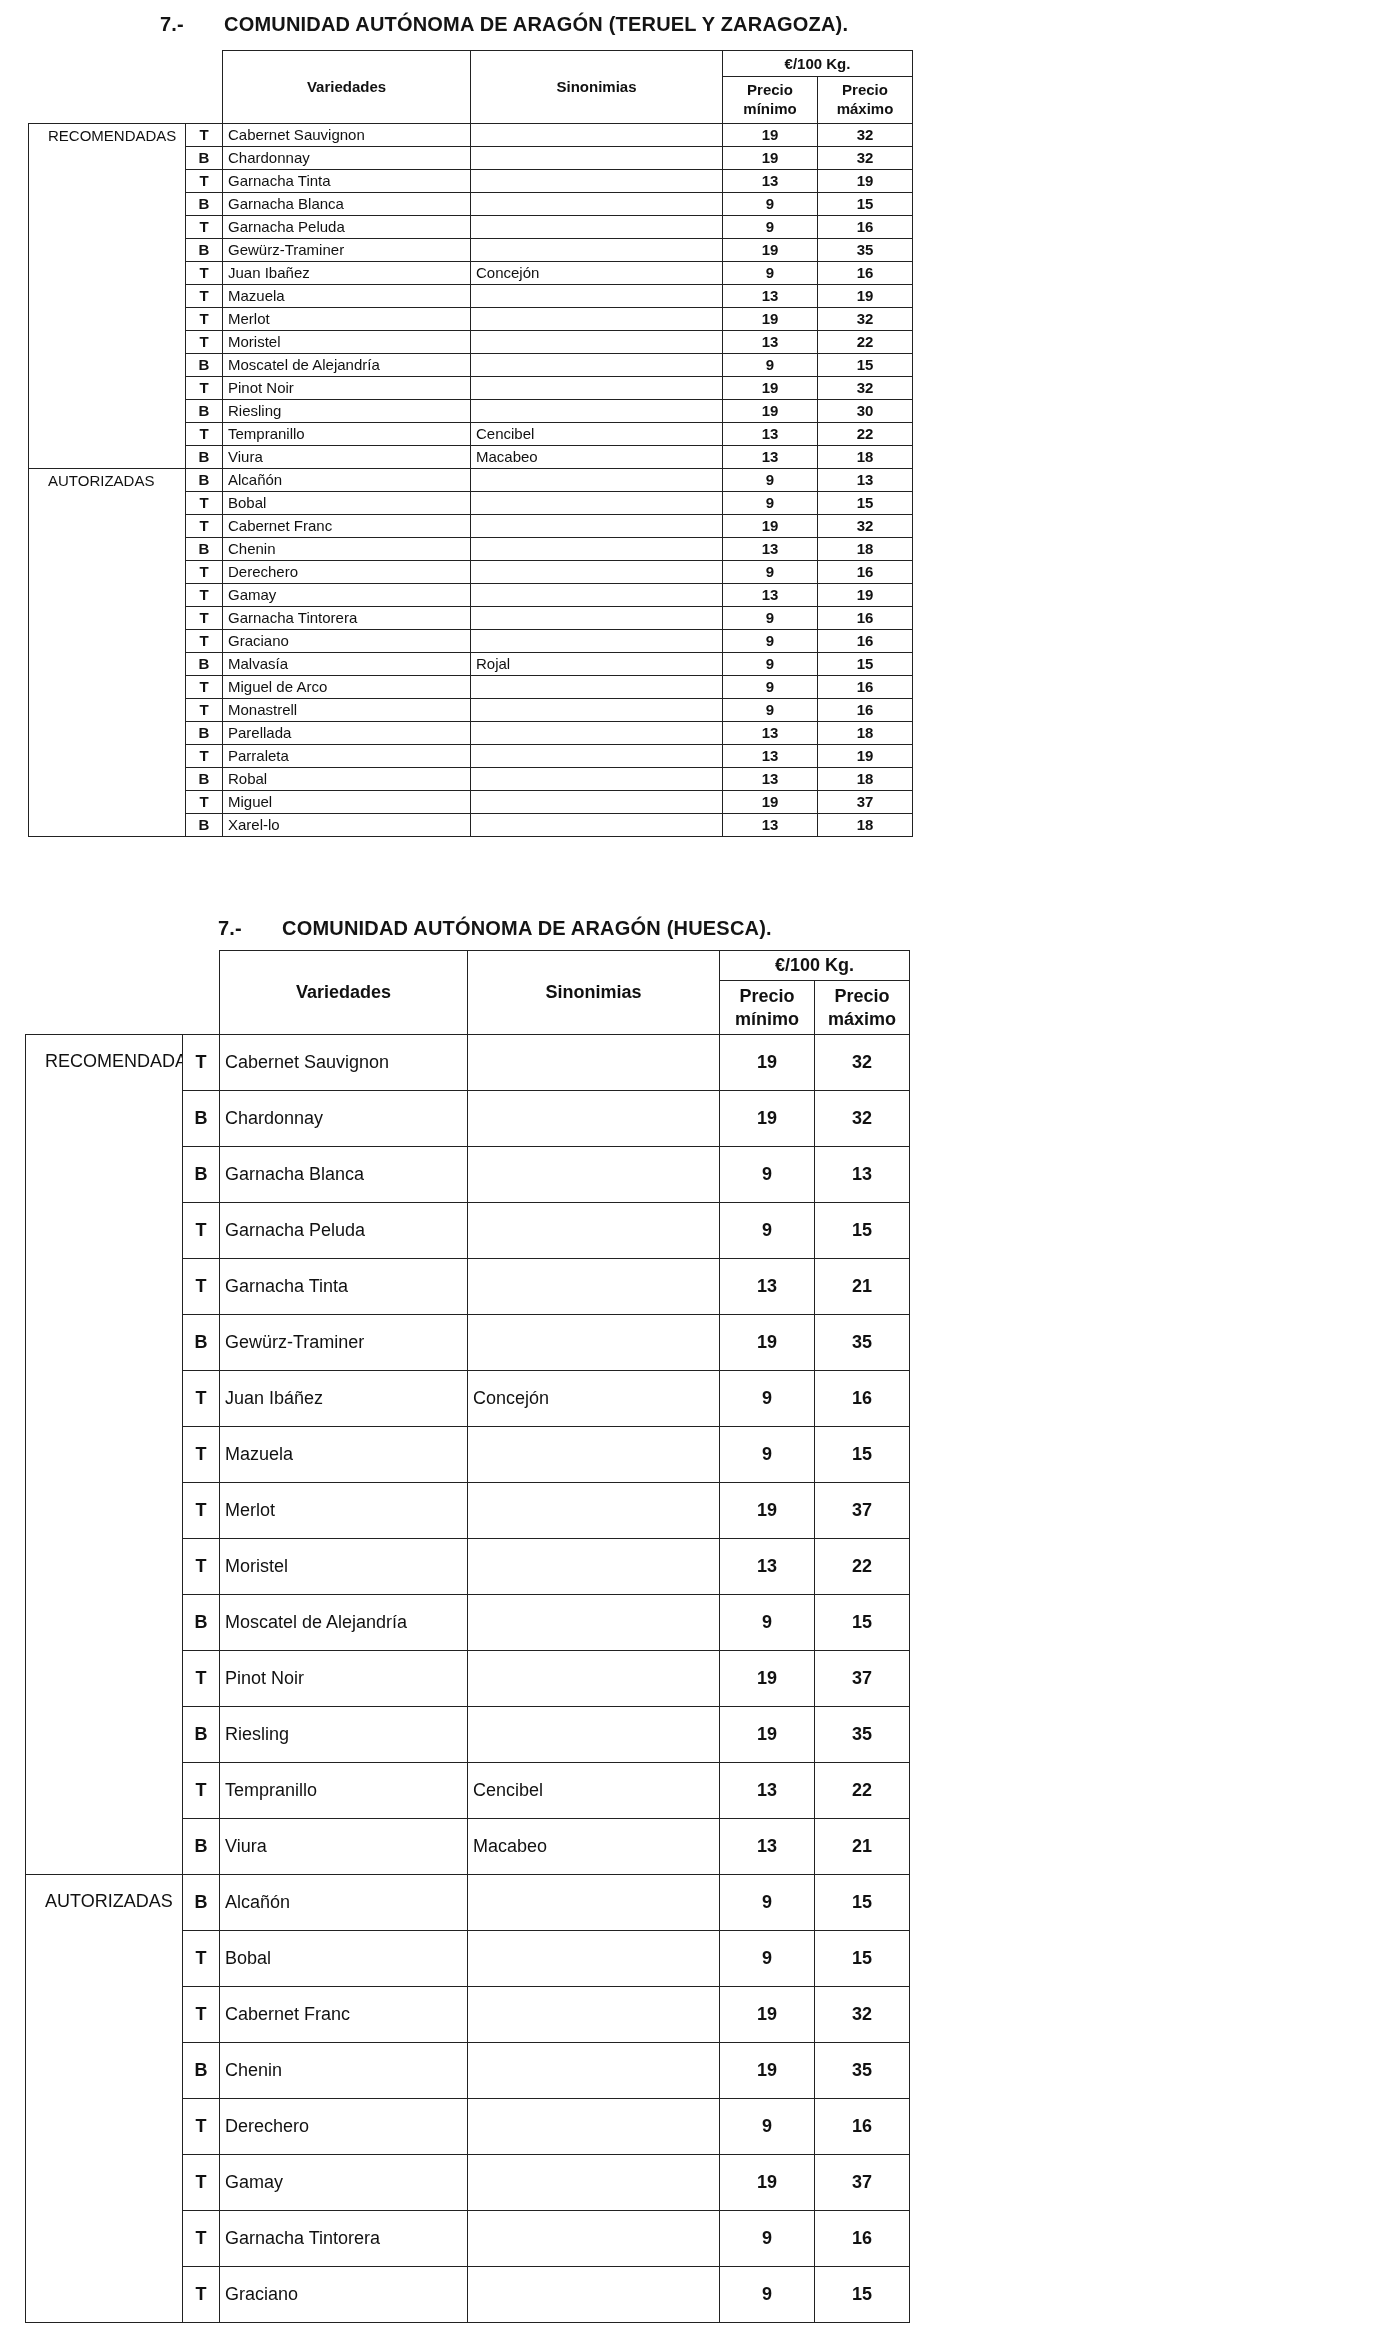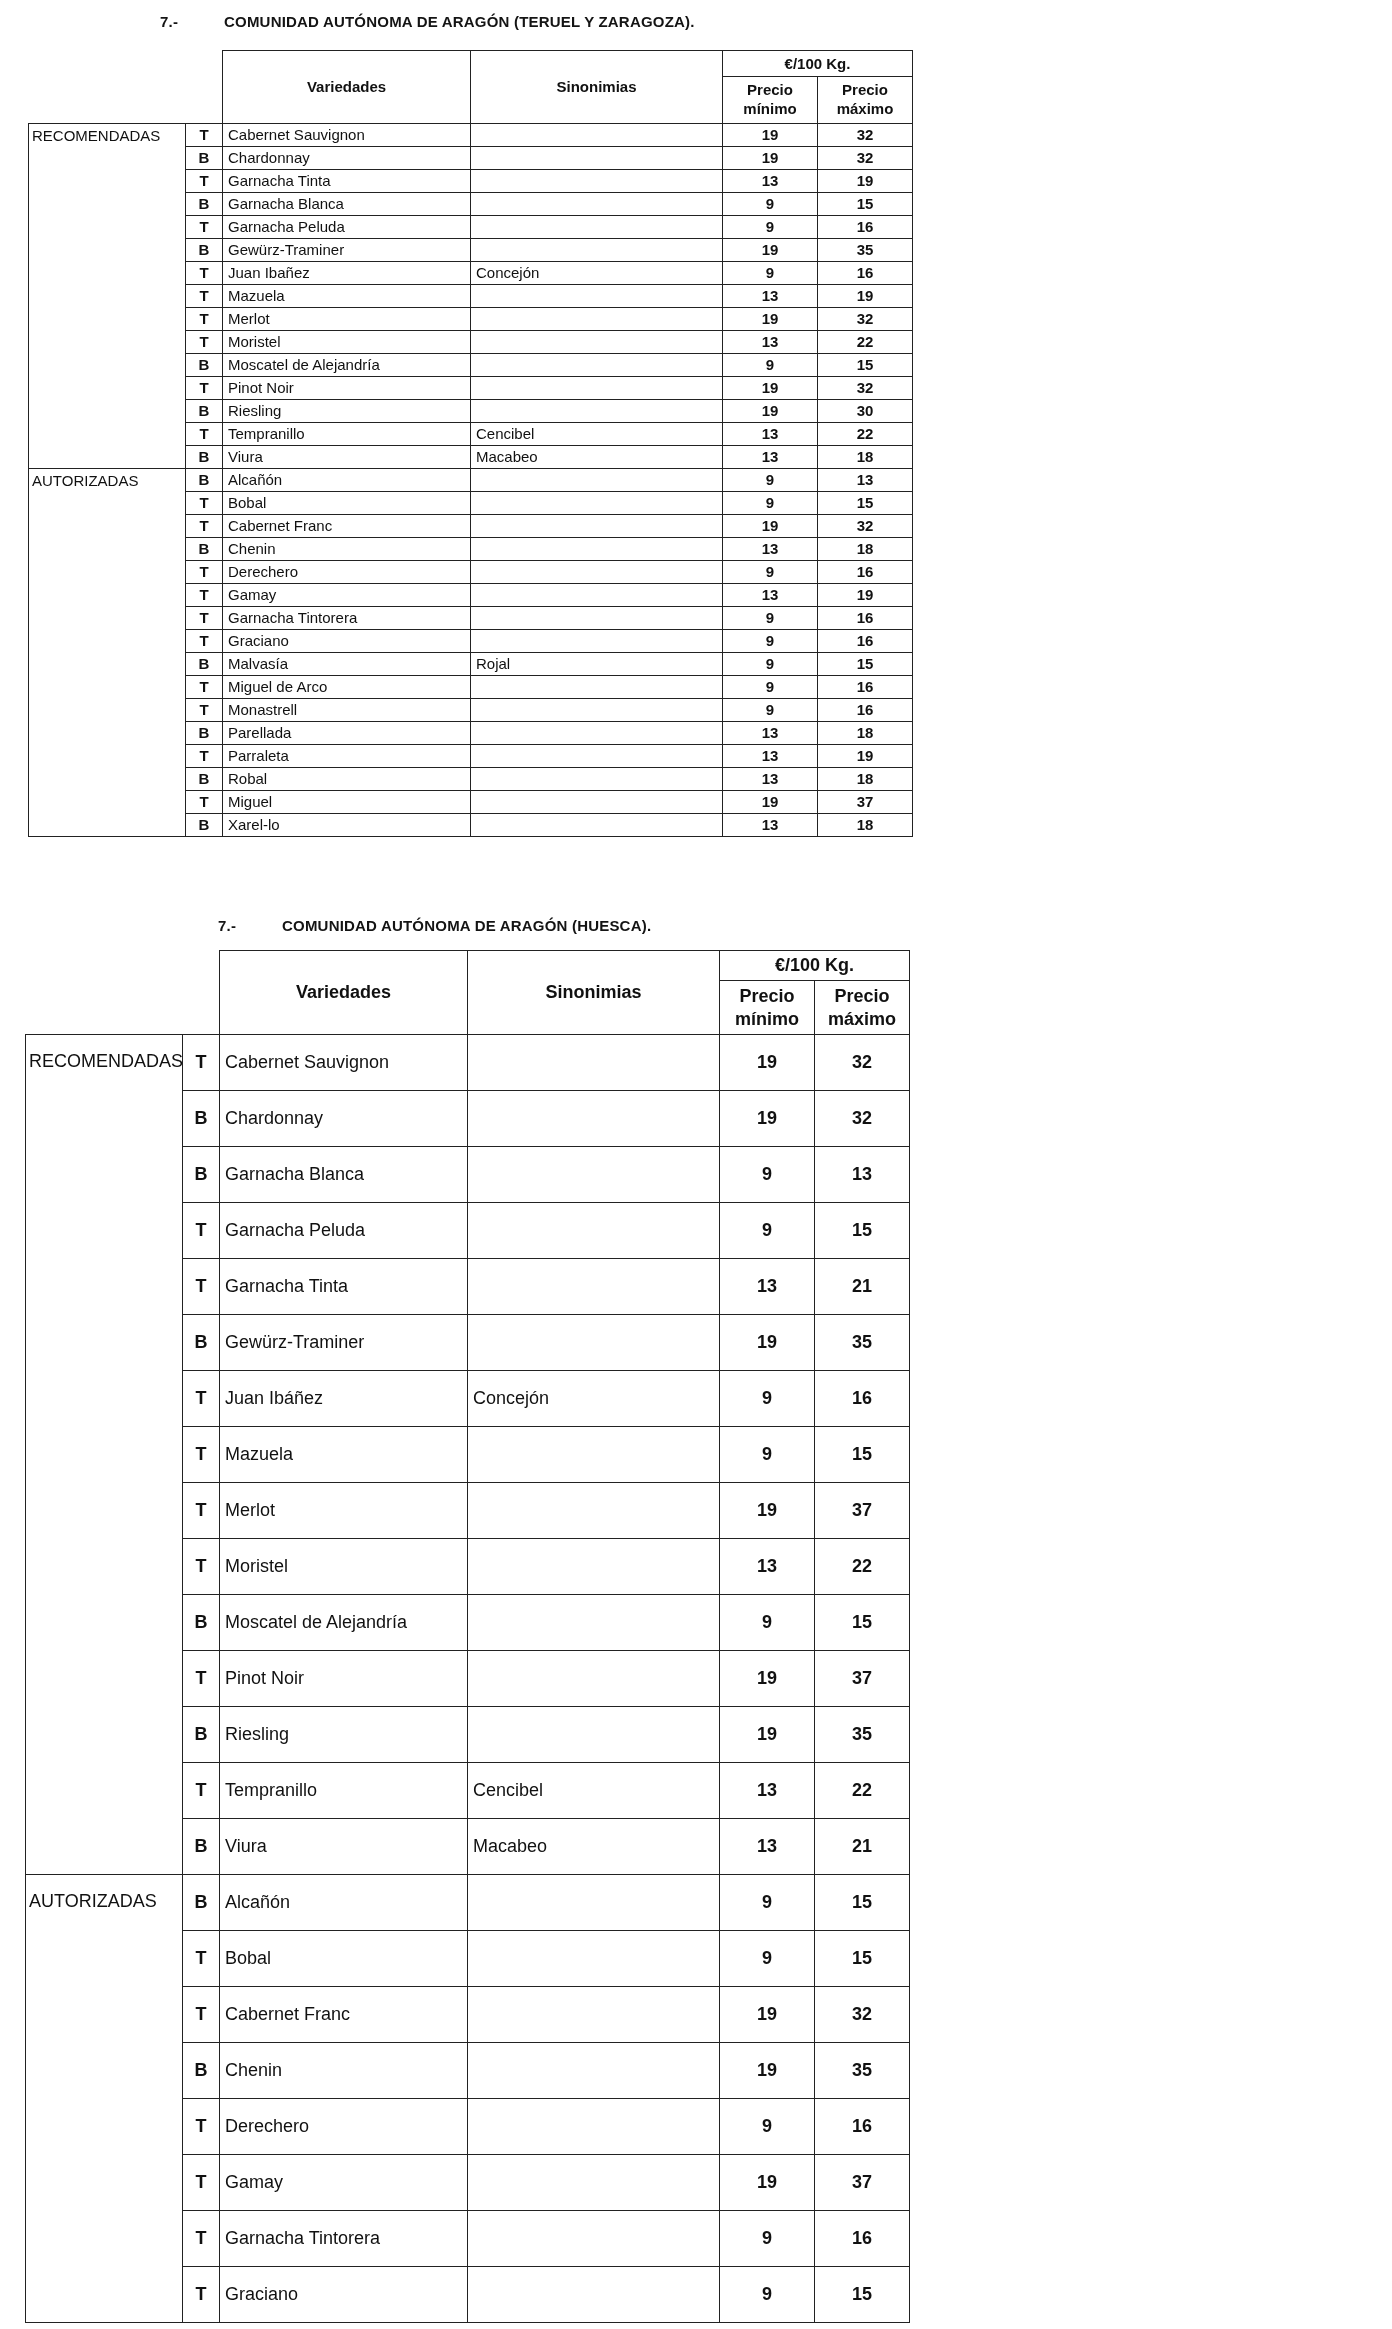--- a/index.html
+++ b/index.html
@@ -9,21 +9,21 @@
     width: 1392px;
     height: 2329px;
     background: #ffffff;
     overflow: hidden;
     font-family: "Liberation Sans", sans-serif;
     color: #141414;
   }
   .doc-title {
     position: absolute;
     font-weight: bold;
-    font-size: 15px;
+    font-size: 20px;
     white-space: nowrap;
     letter-spacing: 0.2px;
   }
   .doc-title .num { display: inline-block; width: 64px; }
   #title1 { top: 13px;  left: 160px; }
   #title2 { top: 917px; left: 218px; }
 
   table.wine-table {
     position: absolute;
     border-collapse: collapse;
@@ -44,21 +44,21 @@
   th.hcell { font-weight: bold; text-align: center; vertical-align: middle; padding: 4px 2px; }
   th.hminmax { white-space: pre-line; line-height: 1.25; }
   #table1 th.hgroup { height: 21px; }
   #table1 tr.hrow2 th { height: 43px; }
   #table2 th.hgroup { height: 27px; }
   #table2 tr.hrow2 th { height: 47px; }
 
   #table1 tbody td { height: 23px; }
   #table2 tbody td { height: 56px; }
 
-  td.cat  { vertical-align: top; text-align: left; padding: 3px 3px 0 3px; }
+  td.cat  { vertical-align: top; text-align: left; padding: 3px 3px 0 19px; }
   #table2 td.cat { padding-top: 16px; }
   td.tb   { text-align: center; font-weight: bold; }
   td.varc, td.sinc { text-align: left; padding: 0 5px; }
   td.numc { text-align: center; font-weight: bold; }
 
   col.c-cat { width: 157px; }
   col.c-tb  { width: 37px;  }
   col.c-var { width: 248px; }
   col.c-sin { width: 252px; }
   col.c-min { width: 95px;  }

